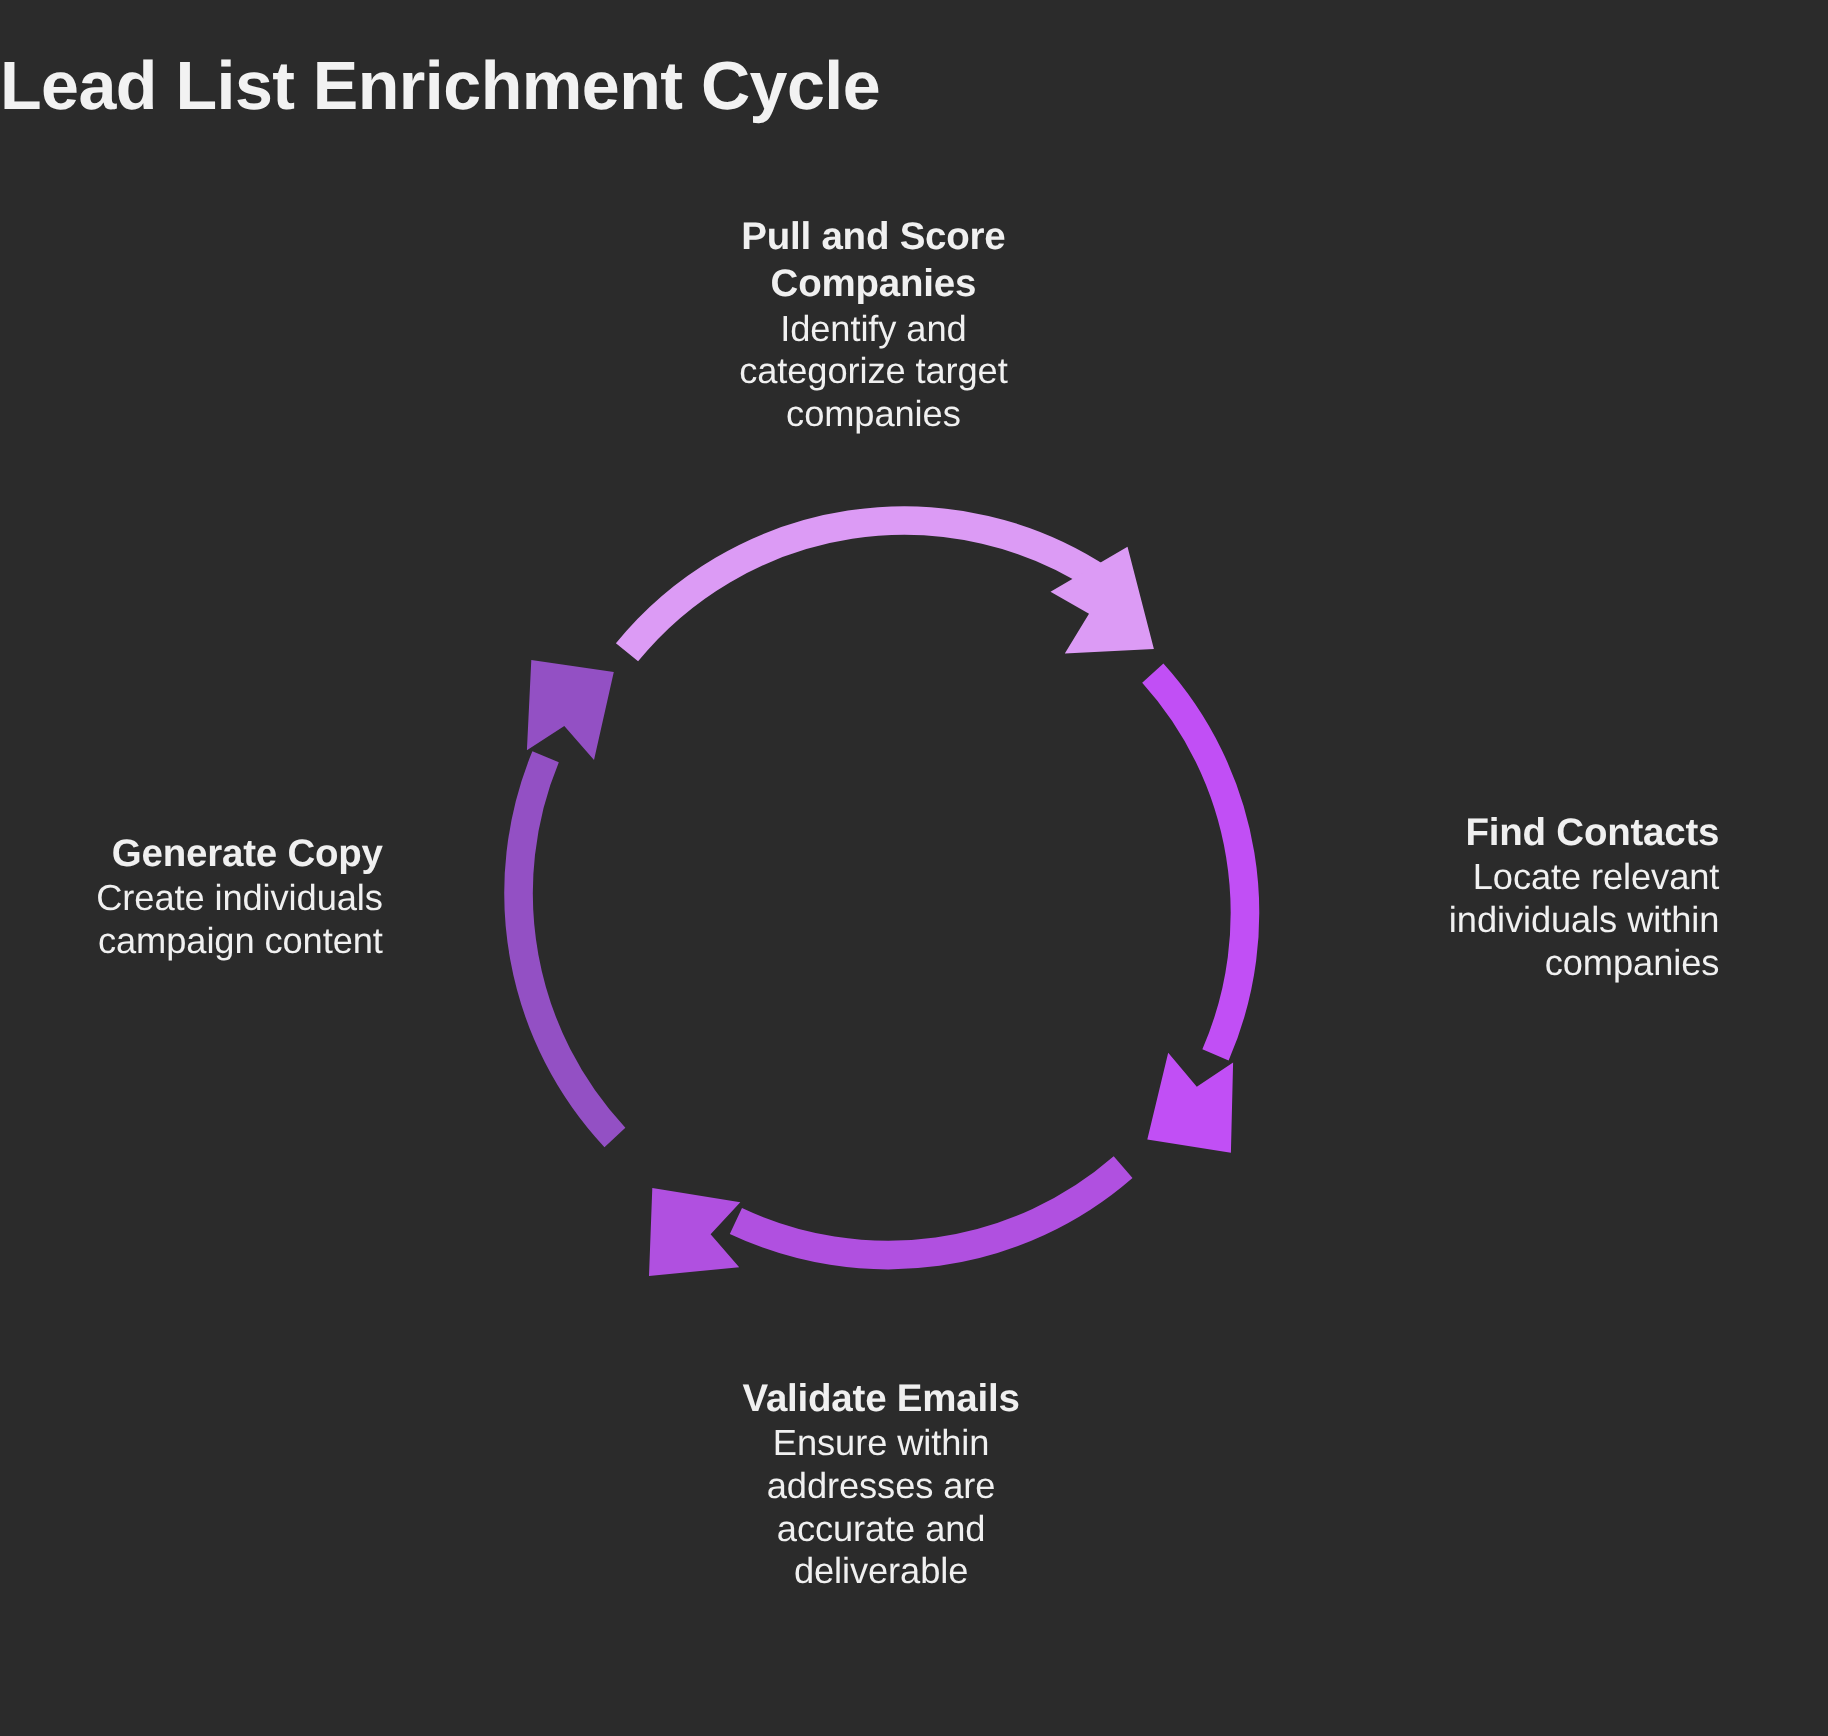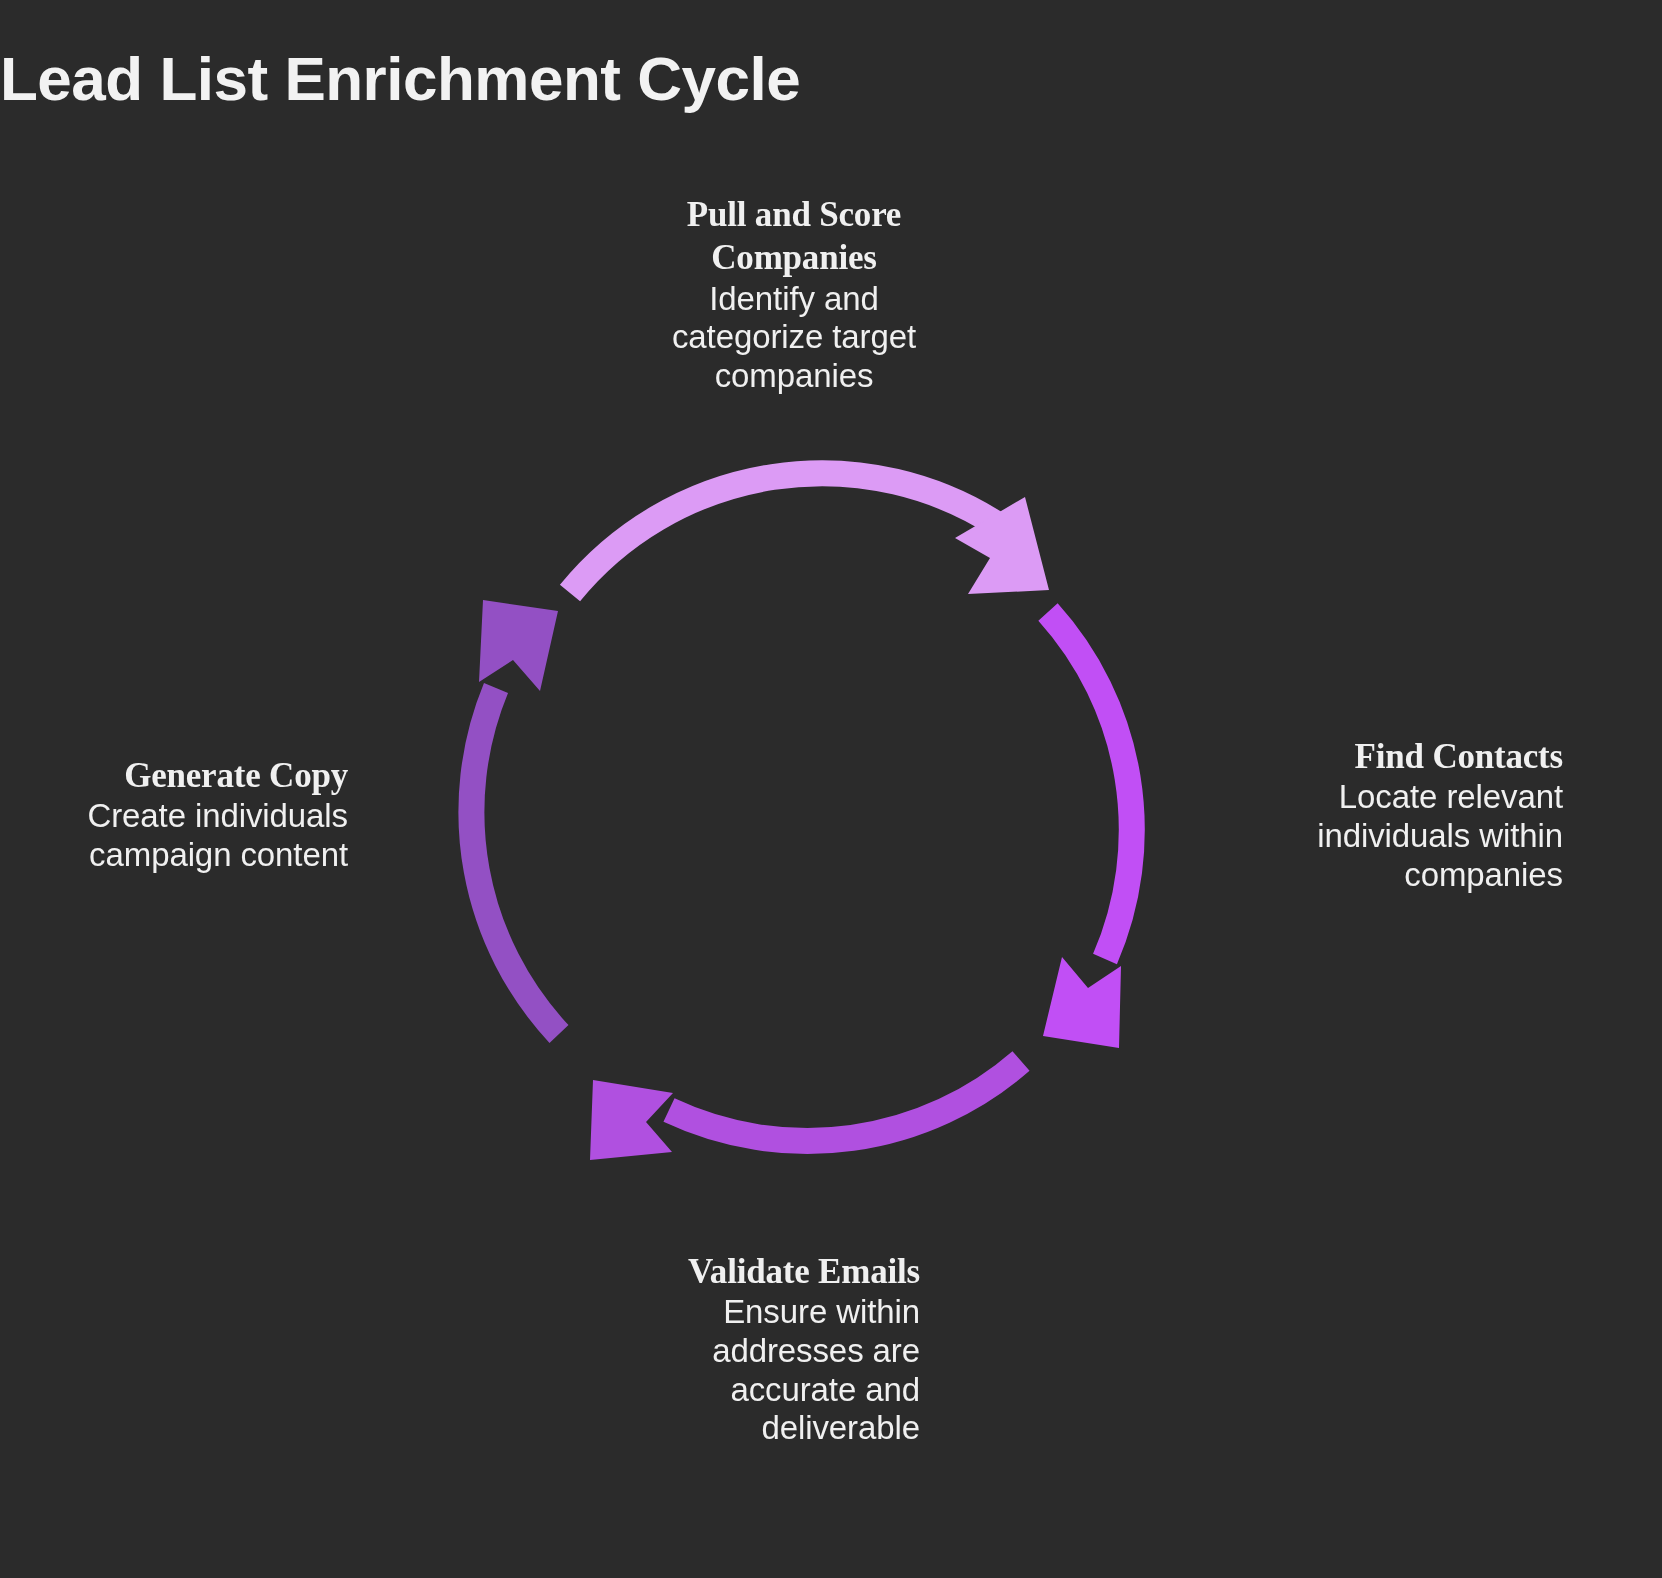--- a/index.html
+++ b/index.html
@@ -45,21 +45,20 @@
   
   .step-label {
     position: absolute;
     color: #f0f0f0;
   }
   .step-title {
     font-size: 35px;
     font-weight: 700;
     line-height: 1.24;
     letter-spacing: -0.2px;
-    font-family: Liberation Serif, serif;
   }
   .step-desc {
     font-size: 33px;
     font-weight: 400;
     line-height: 1.17;
     letter-spacing: -0.1px;
   }
 
   
   #step-top {
@@ -70,24 +69,24 @@
   }
   
   #step-right {
     left: 1253px;
     top: 735px;
     width: 310px;
     text-align: right;
   }
   
   #step-bottom {
-    left: 596px;
+    left: 639px;
     top: 1250px;
     width: 324px;
-    text-align: right;
+    text-align: center;
   }
   
   #step-left {
     left: 40px;
     top: 754px;
     width: 308px;
     text-align: right;
   }
 </style>
 </head>

